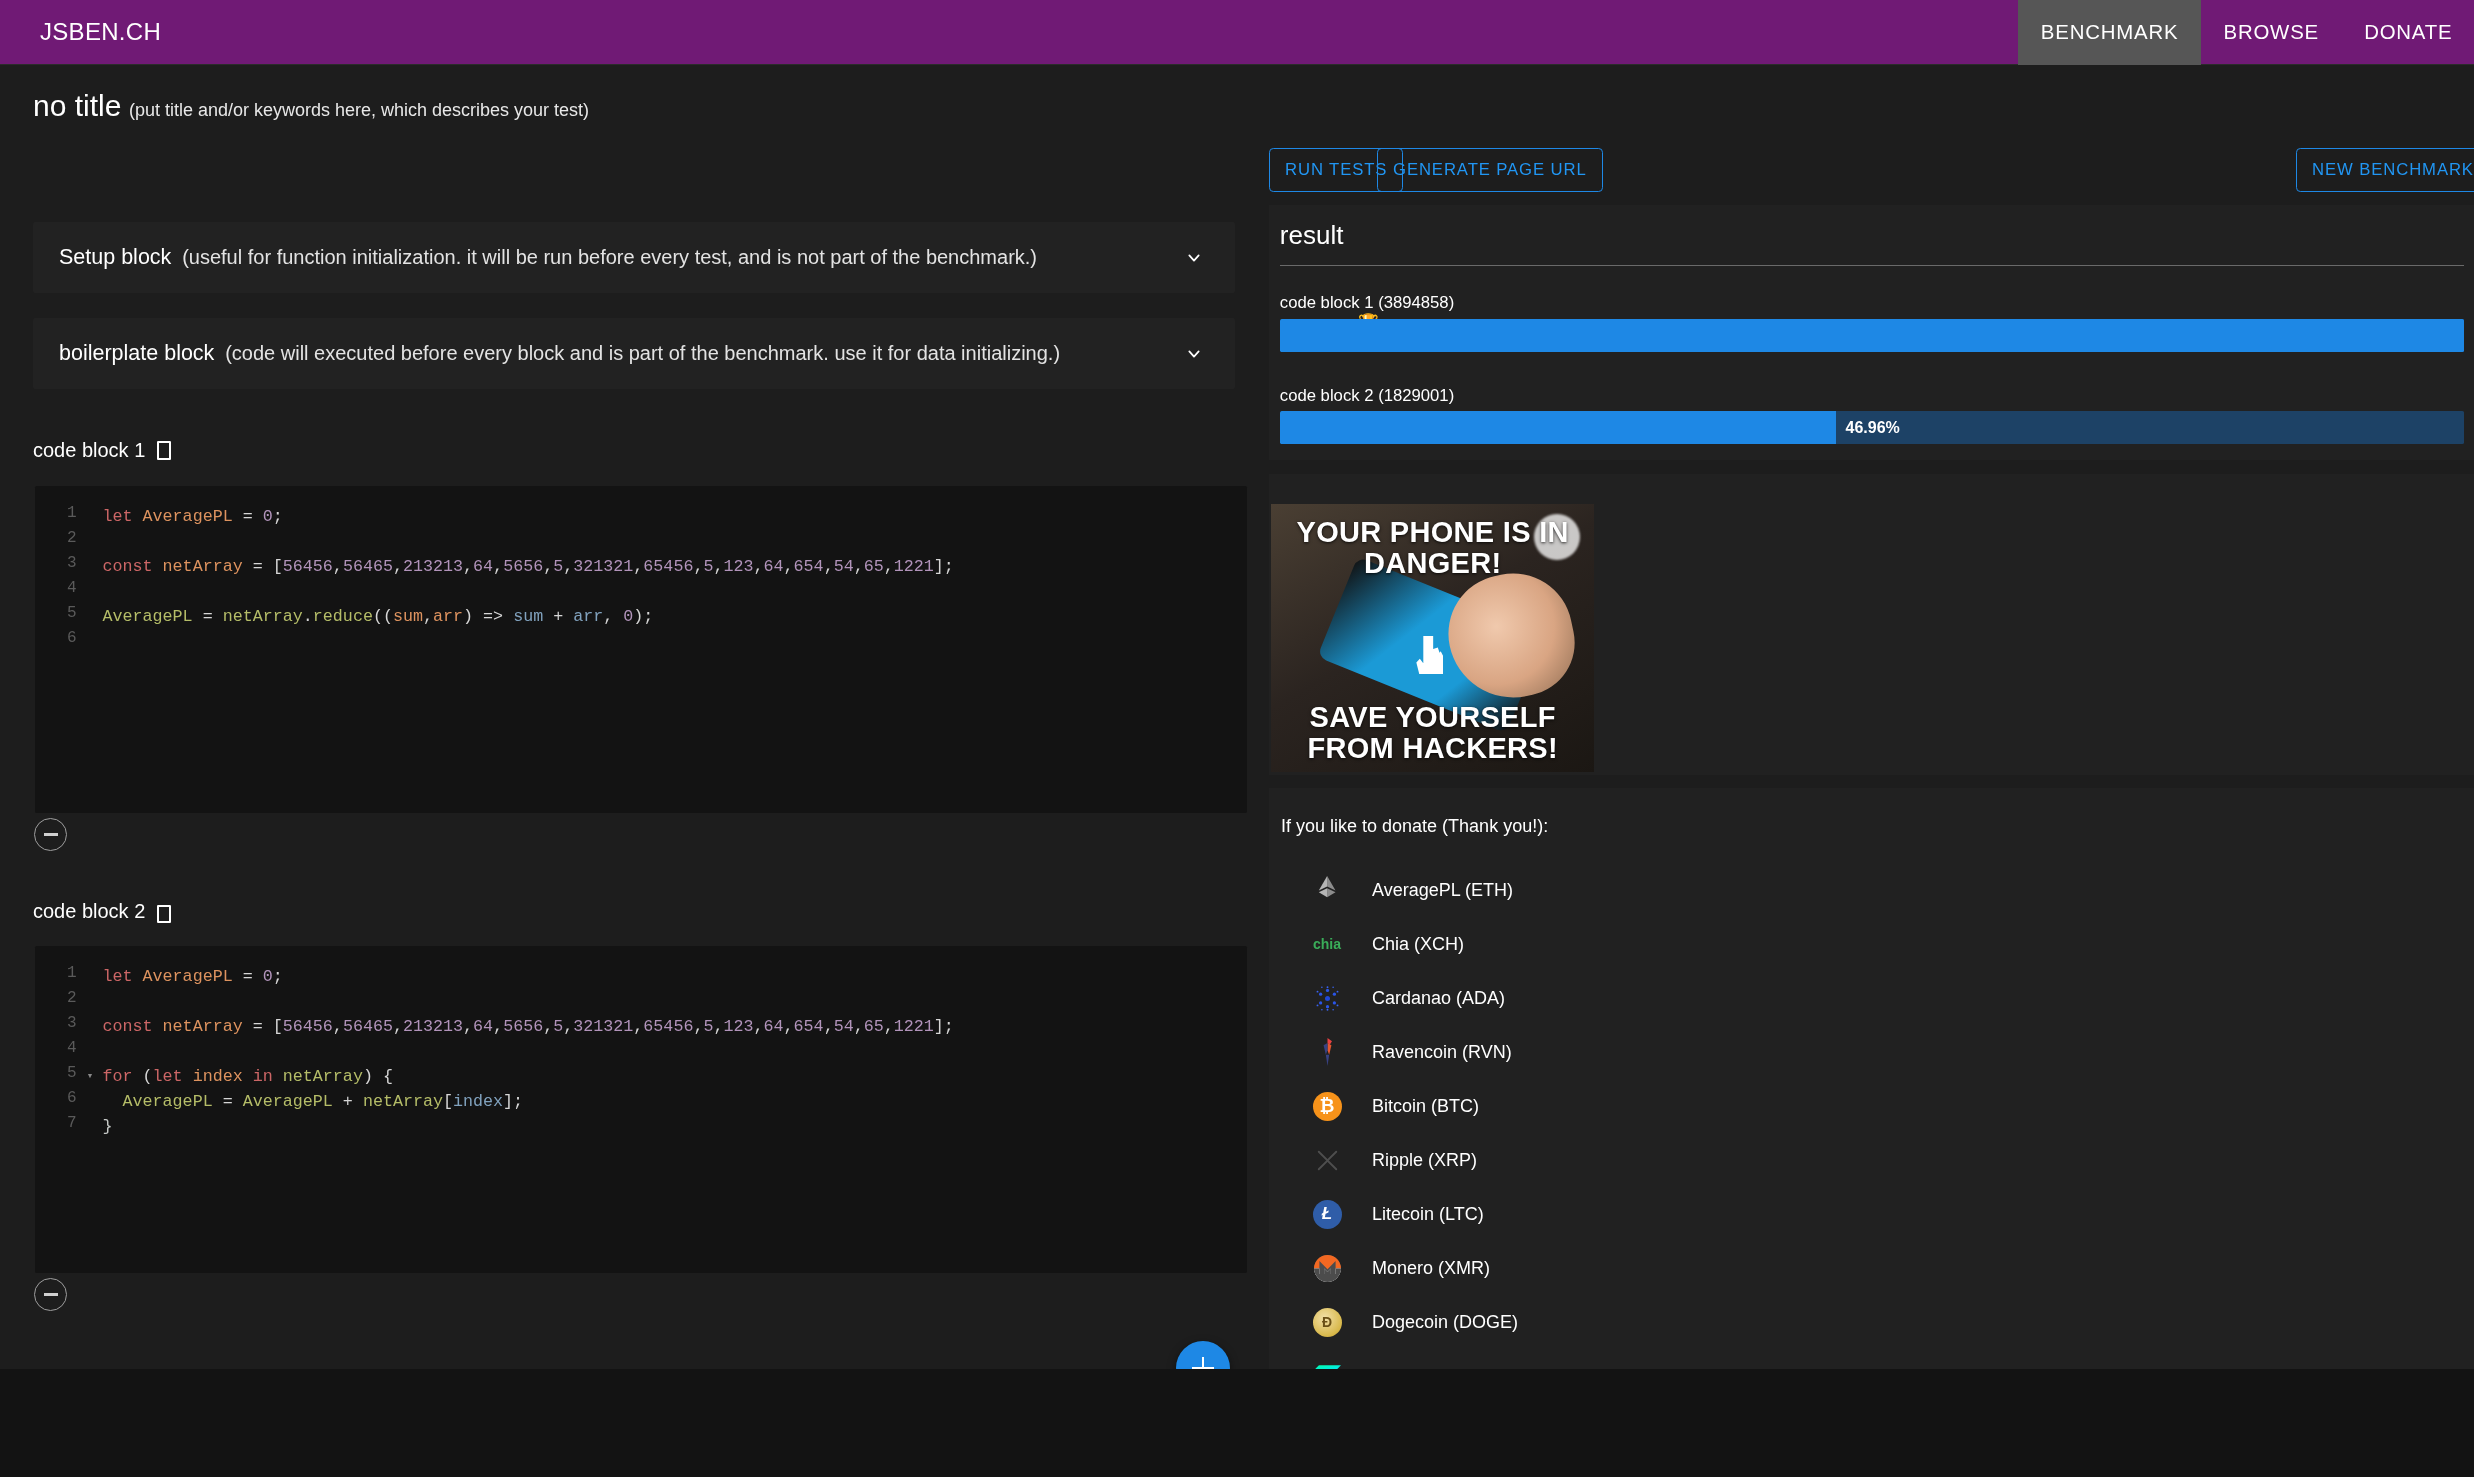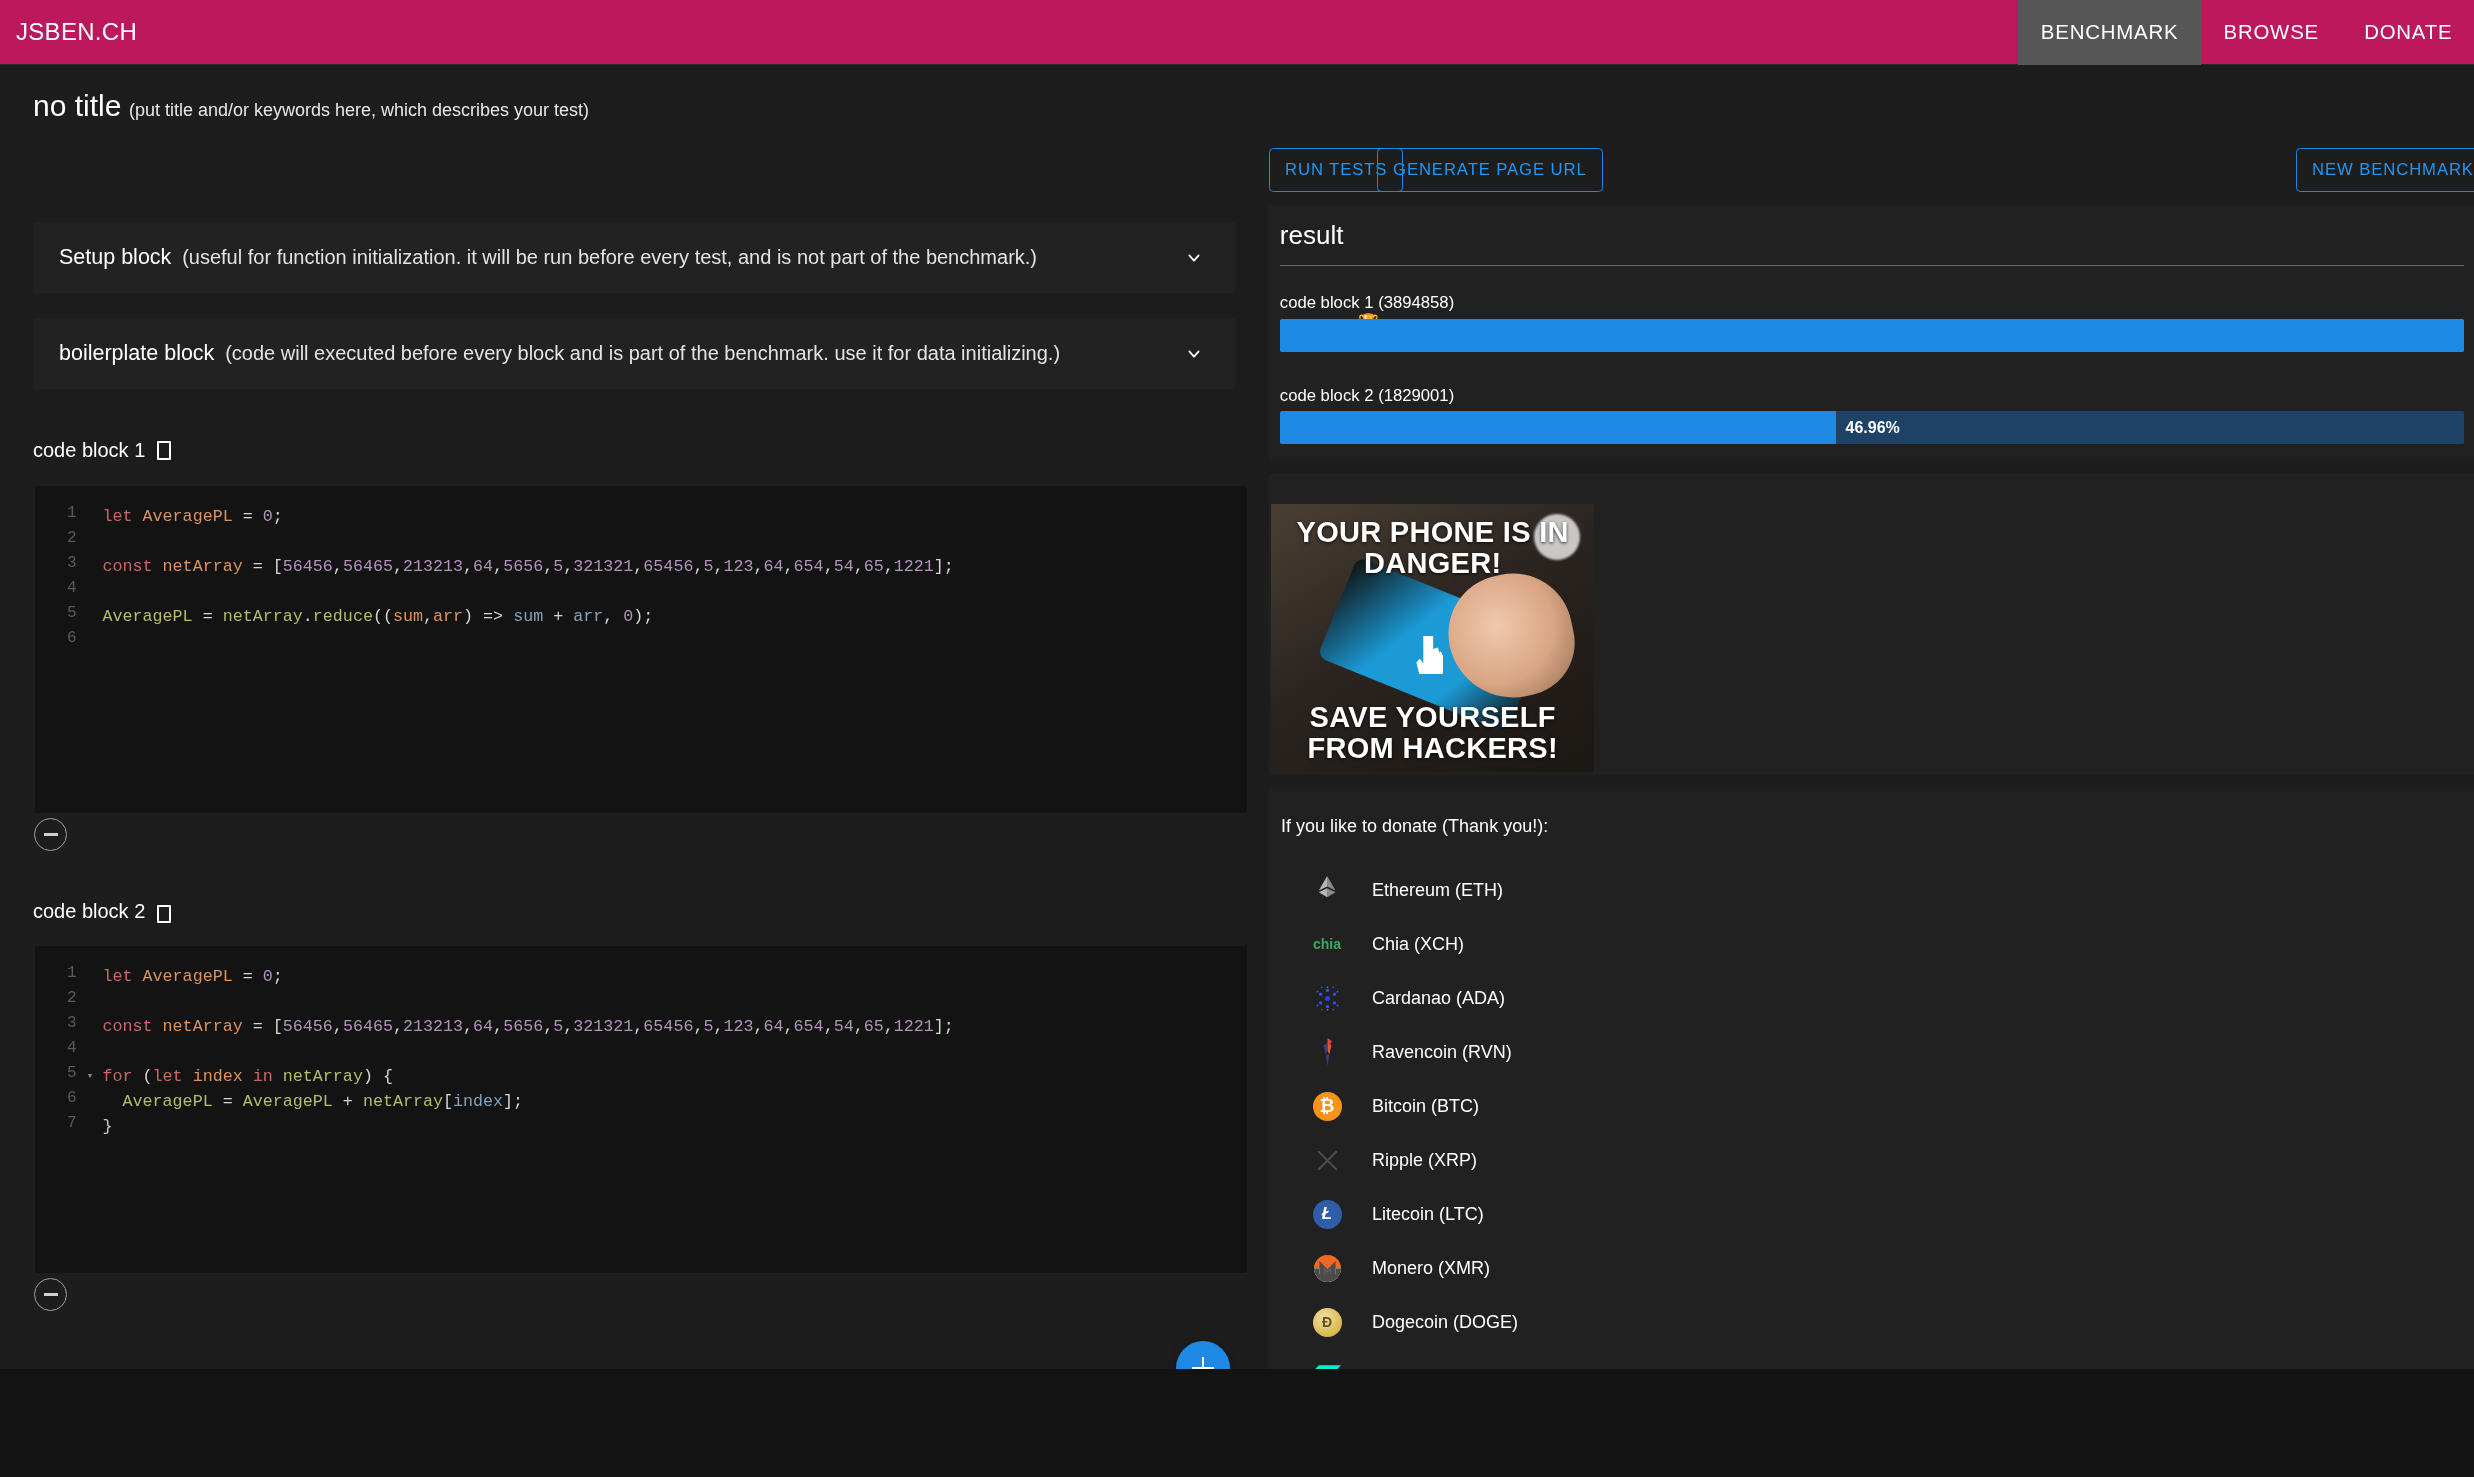--- a/index.html
+++ b/index.html
@@ -9,23 +9,23 @@
     background: #141414;
     font-family: "Liberation Sans", sans-serif;
     color: #ffffff;
     overflow: hidden;
   }
 
   
   .topbar {
     position: absolute; top: 0; left: 0;
     width: 2475px; height: 65px;
-    background: #be185d;
+    background: #701a75;
     border-bottom: 1.1px solid #2b2b2b;
-    display: flex; align-items: center;
+    display: flex; align-items: center; padding-left: 24px;
   }
   .brand {
     margin-left: 16px;
     font-size: 24px;
     letter-spacing: 0.3px;
     color: #fff;
     font-weight: 400;
   }
   .nav { margin-left: auto; display: flex; align-items: stretch; height: 65px; }
   .nav-item {
@@ -405,21 +405,21 @@
     <div class="coin-list" id="coin-list">
         <div class="coin-row">
           <span class="coin-icon">
             <svg viewBox="0 0 32 52" width="18.3" height="29">
               <polygon points="16,0 16,19 31,26" fill="#8c8c8c"></polygon>
               <polygon points="16,0 1,26 16,19" fill="#b5b5b5"></polygon>
               <polygon points="16,22 16,38 31,29" fill="#8c8c8c"></polygon>
               <polygon points="16,22 1,29 16,38" fill="#b5b5b5"></polygon>
             </svg>
           </span>
-          <span class="coin-name">Ethereum (ETH)</span>
+          <span class="coin-name">AveragePL (ETH)</span>
         </div>
         <div class="coin-row">
           <span class="coin-icon">
             <span style="color:#3aac59;font-weight:bold;font-size:14px;font-family:'Liberation Sans',sans-serif;">chia</span>
           </span>
           <span class="coin-name">Chia (XCH)</span>
         </div>
         <div class="coin-row">
           <span class="coin-icon">
             <svg viewBox="0 0 40 40" width="25" height="25">

